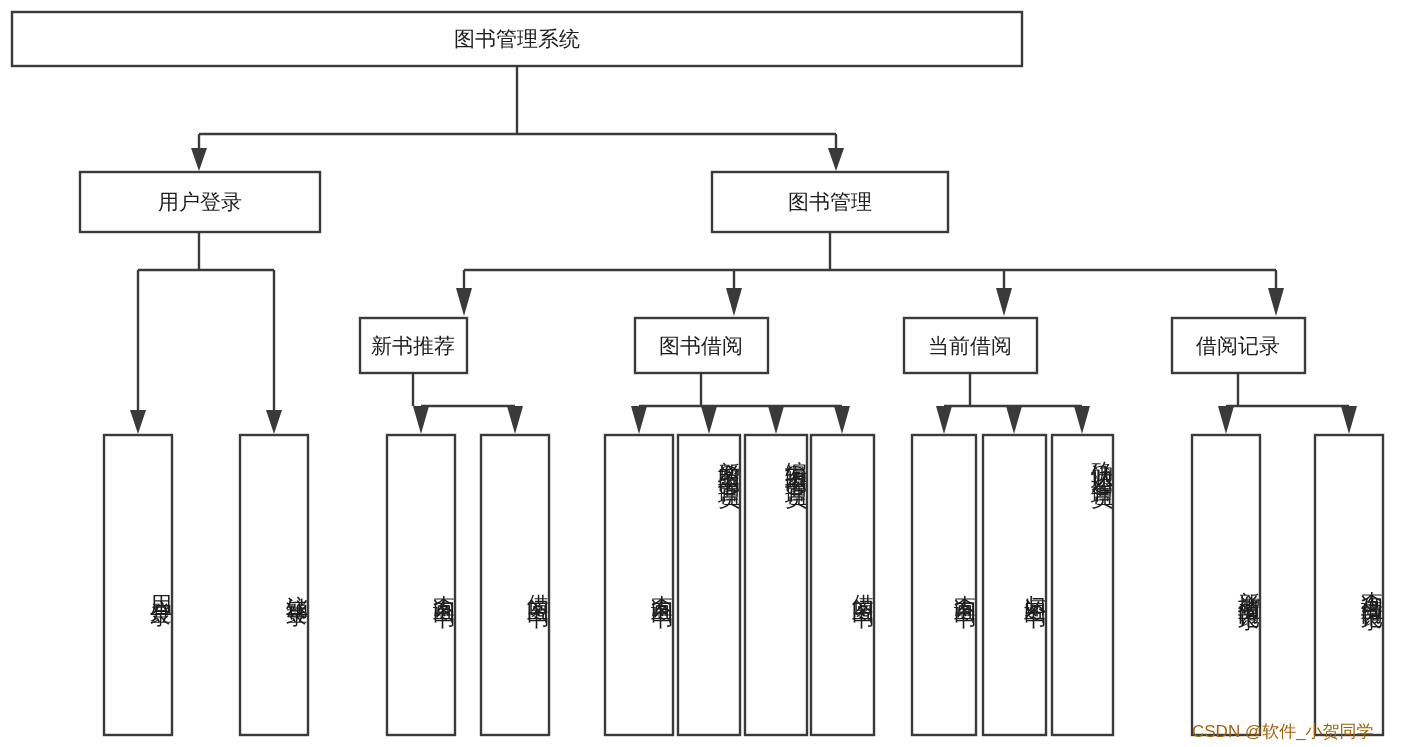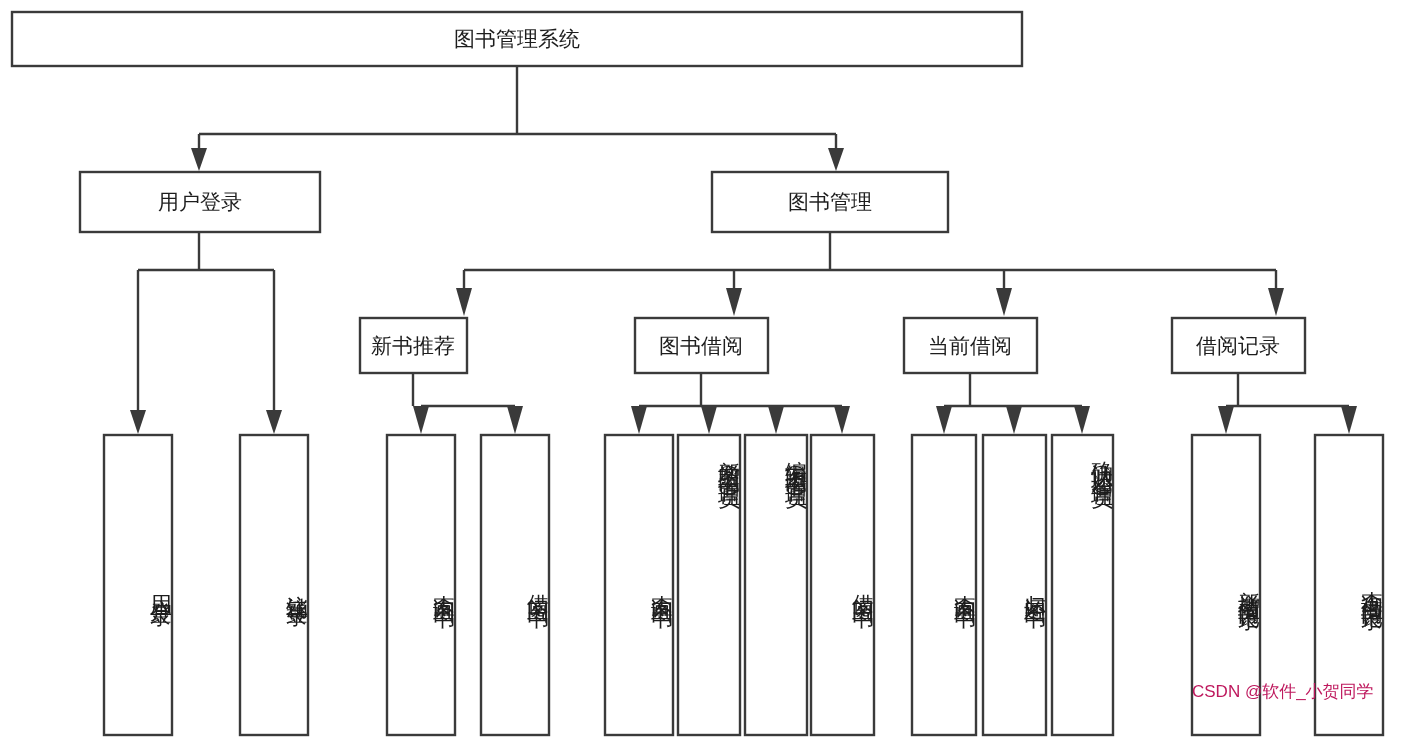--- a/index.html
+++ b/index.html
@@ -26,25 +26,25 @@
     letter-spacing:4px;
     line-height:1;
     display:flex;
     justify-content:center;
     white-space:nowrap;
     pointer-events:none;
   }
   .leaf-label-wrap.top{justify-content:flex-start;}
   #watermark{
     position:absolute;
-    color:#be185d;
+    color:#a16207;
     font-size:17px;
     font-family:"Liberation Sans","DejaVu Sans",sans-serif;
     white-space:nowrap;
-    left:1192px;top:680px;
+    left:1192px;top:720px;
   }
 </style>
 </head>
 <body>
 
 <svg id="diagram" viewBox="0 0 1405 747" xmlns="http://www.w3.org/2000/svg">
 
   <g>
 
     <path class="edge" d="M517,66 L517,134"></path>

